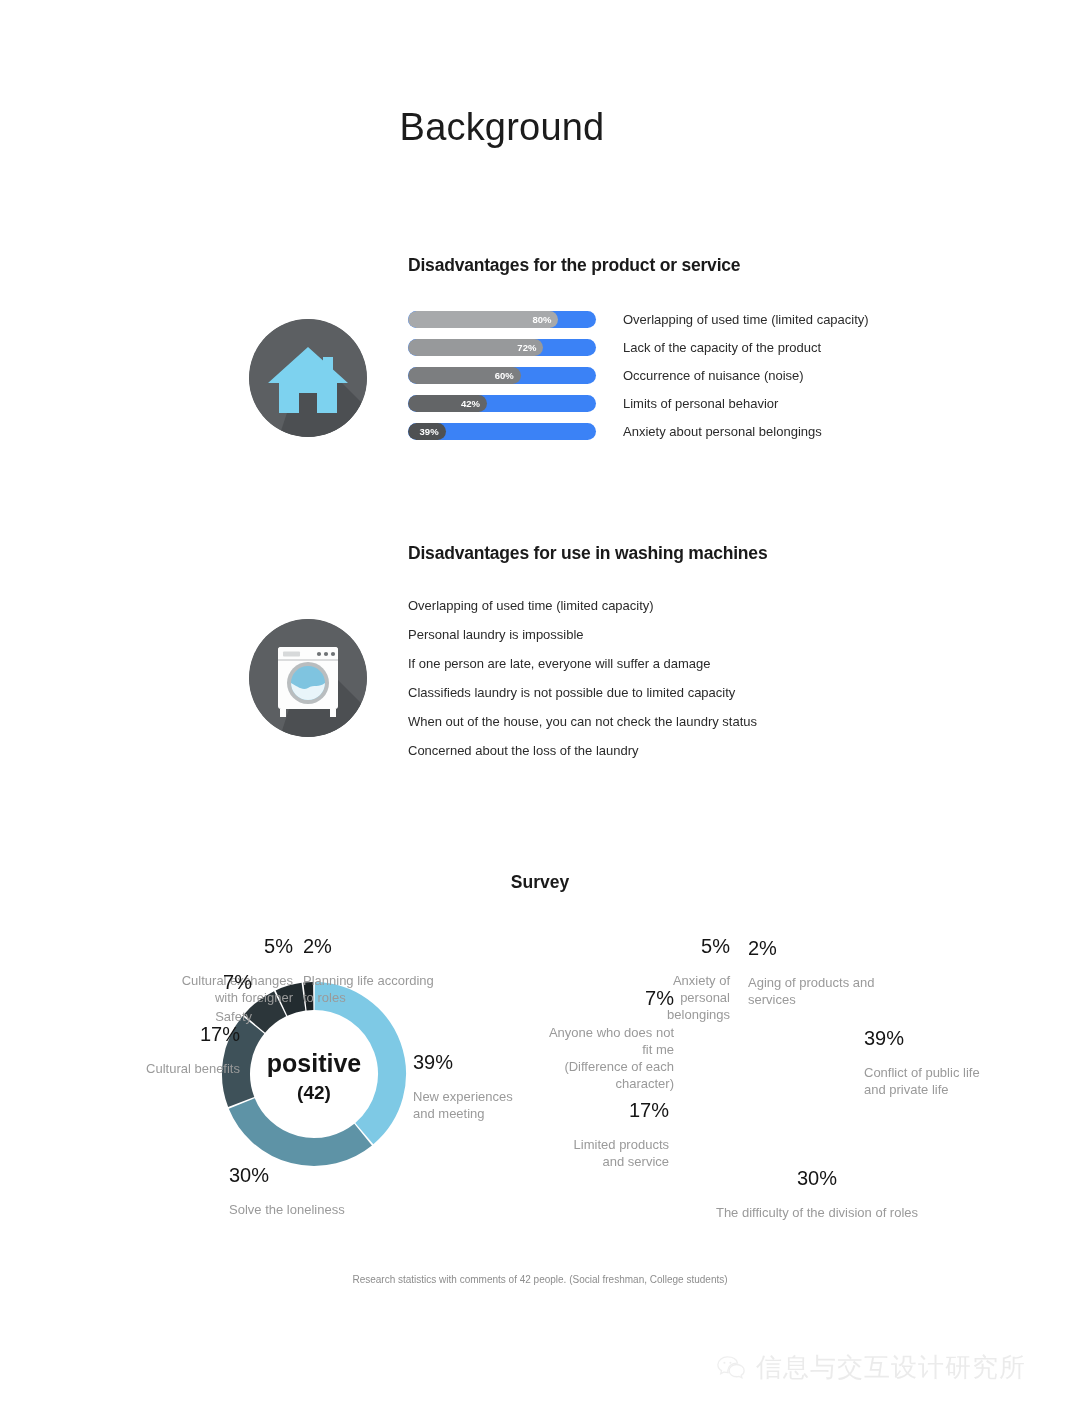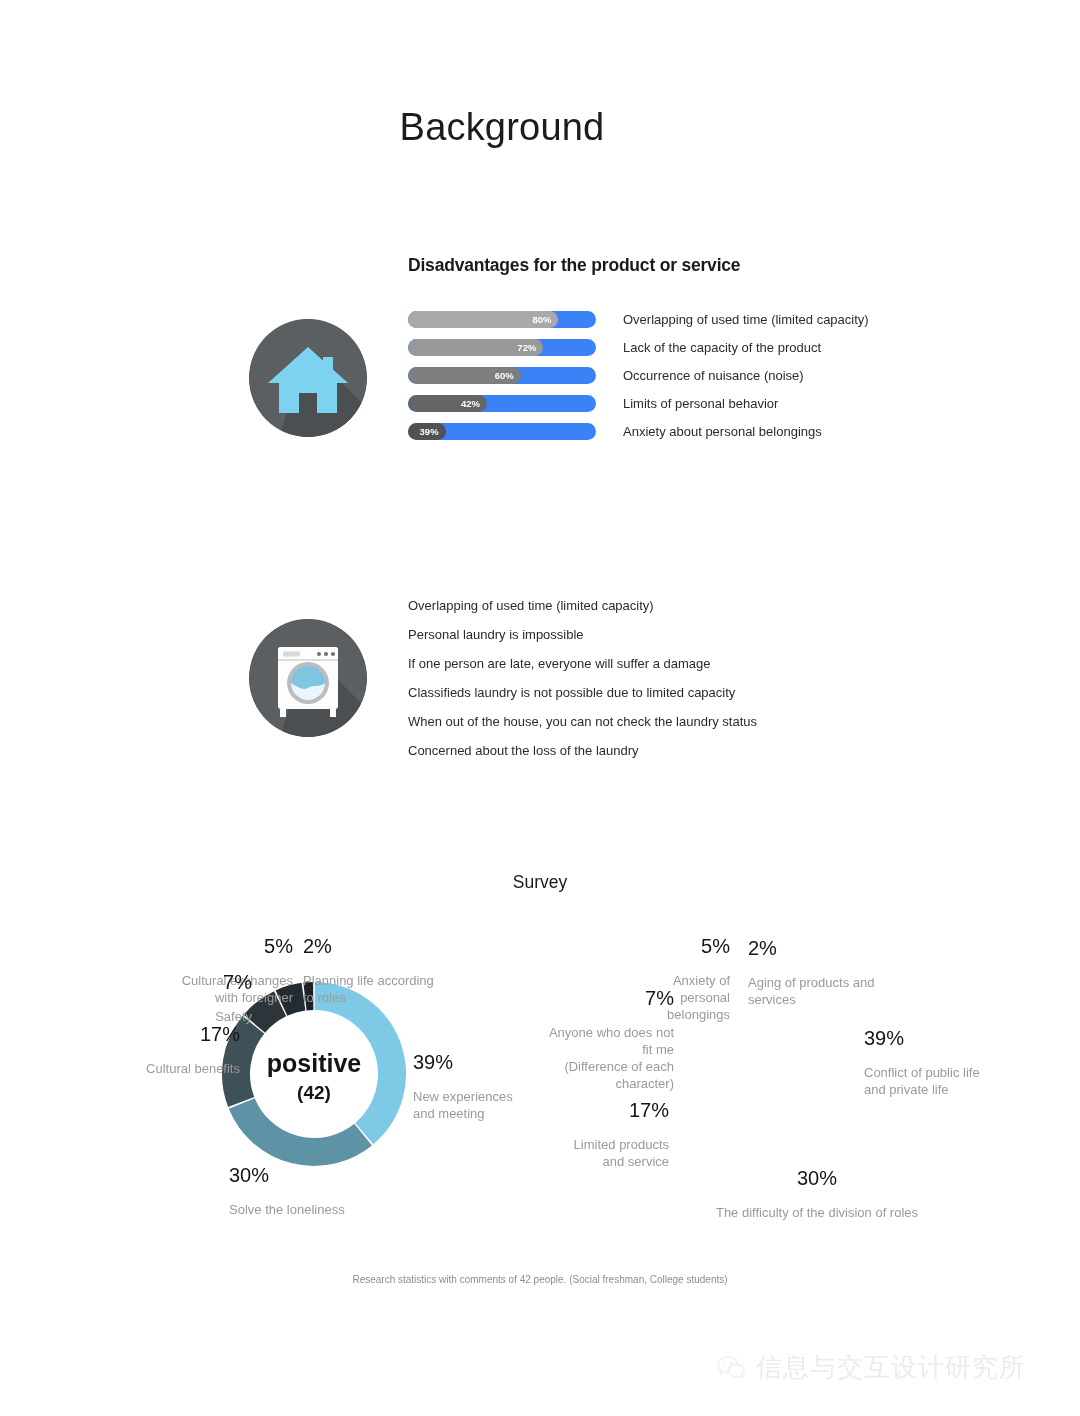--- a/index.html
+++ b/index.html
@@ -23,21 +23,21 @@
   
   .section-heading {
     position: absolute;
     font-size: 17.5px; font-weight: 700; letter-spacing: -.2px;
     color: #1a1a1a;
   }
   #heading-product { left: 408px; top: 255px; }
   #heading-washing { left: 408px; top: 543px; }
   .survey-heading {
     position: absolute; left: 0; top: 872px; width: 1080px;
-    text-align: center; font-size: 17.5px; font-weight: 400; color: #1a1a1a;
+    text-align: center; font-size: 17.5px; font-weight: 700; color: #1a1a1a;
   }
 
   
   .flat-icon {
     position: absolute;
     width: 118px; height: 118px; border-radius: 50%;
     overflow: hidden;
     background: #5c5f62;
   }
   #icon-house { left: 249px; top: 319px; }
@@ -183,20 +183,21 @@
       </div>
       <div class="bar-row">
         <div class="bar-track">
           <div class="bar-fill" style="width: 20%; background: rgb(79, 81, 83);"></div>
           <div class="bar-value" style="left: 0px; width: 20%; text-align: right;">39%</div>
         </div>
         <div class="bar-label">Anxiety about personal belongings</div>
       </div>
     </div>
 
+  <div class="section-heading" id="heading-washing">Disadvantages for use in washing machines</div>
 
   <div class="flat-icon" id="icon-washer">
     <svg viewBox="0 0 118 118">
       <defs>
         <clipPath id="clipWasher">
             <circle cx="59" cy="59" r="59"></circle>
           </clipPath>
       </defs>
       <g clip-path="url(#clipWasher)">
         <circle cx="59" cy="59" r="59" fill="#5c5f62"></circle>

